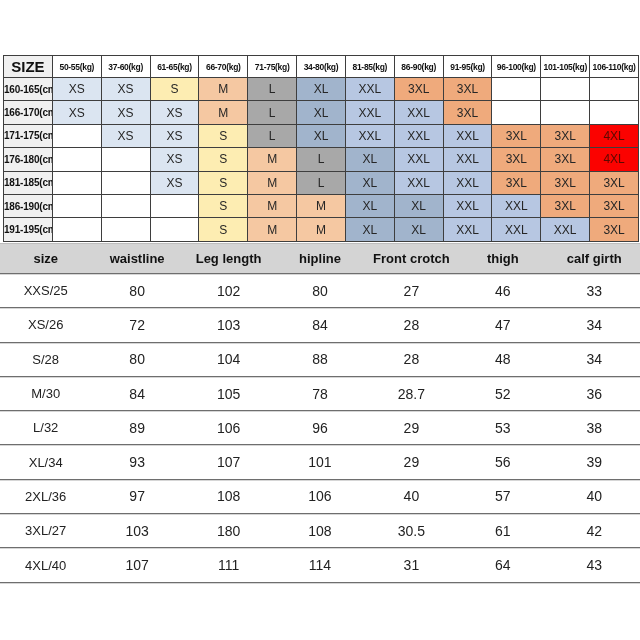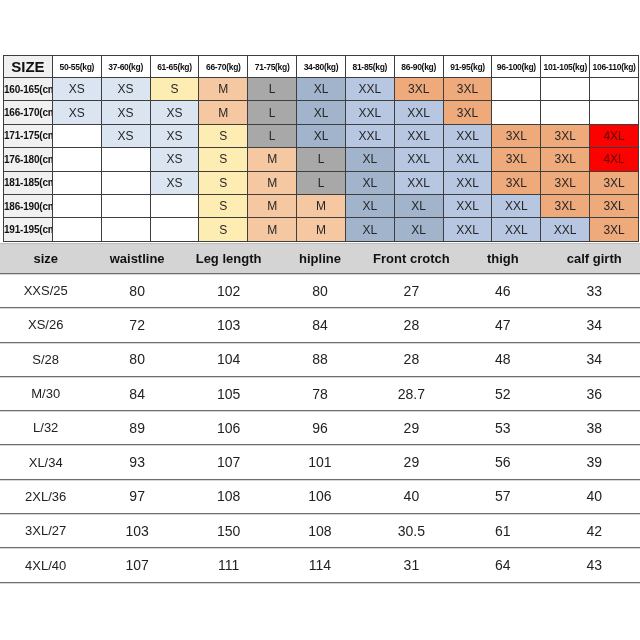--- a/index.html
+++ b/index.html
@@ -237,21 +237,21 @@
           <span>97</span>
           <span>108</span>
           <span>106</span>
           <span>40</span>
           <span>57</span>
           <span>40</span>
         </div>
         <div class="m-row">
           <span>3XL/27</span>
           <span>103</span>
-          <span>150</span>
+          <span>180</span>
           <span>108</span>
           <span>30.5</span>
           <span>61</span>
           <span>42</span>
         </div>
         <div class="m-row">
           <span>4XL/40</span>
           <span>107</span>
           <span>111</span>
           <span>114</span>

